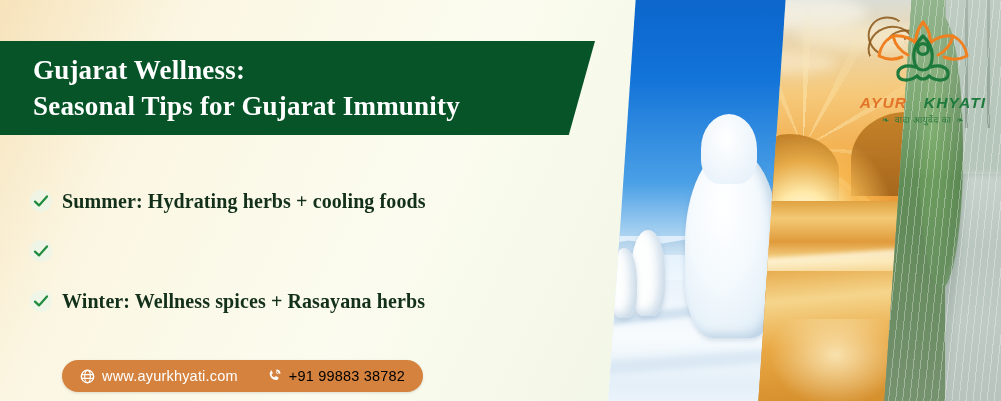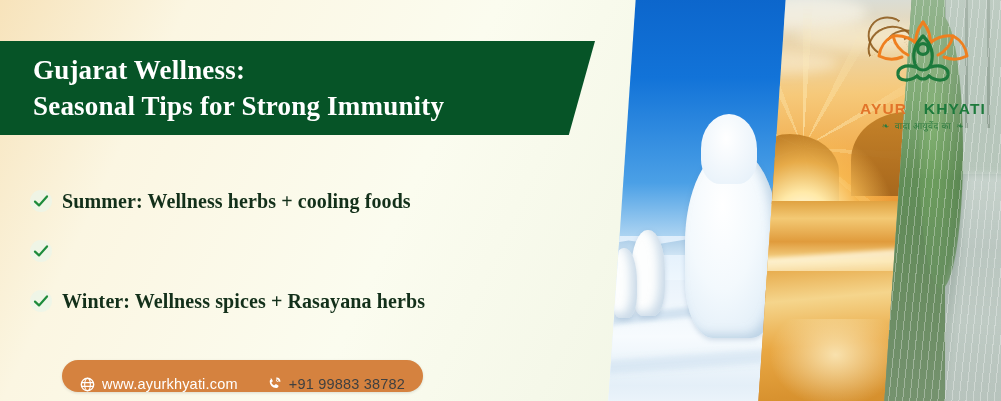--- a/index.html
+++ b/index.html
@@ -147,32 +147,32 @@
   .check svg{display:block;}
   .bullet-text{
     font-family:"Liberation Serif", serif;font-weight:bold;
     font-size:20px;color:#13301a;white-space:nowrap;letter-spacing:.1px;
   }
 
   
   .contact{
     position:absolute;left:62px;top:360px;height:32px;
     background:#d5823f;border-radius:16px;
-    display:flex;align-items:flex-end;padding:0 18px;box-sizing:border-box;
+    display:flex;align-items:center;padding:0 18px;box-sizing:border-box;
     box-shadow:0 1px 3px rgba(0,0,0,.12);
   }
   .c-item{display:flex;align-items:center;color:#fff;font-size:14.5px;letter-spacing:.2px;}
   .c-item .glyph{margin-right:7px;display:flex;align-items:center;}
   .c-gap{width:28px;}
 
   
   .logo{position:absolute;right:12px;top:18px;width:132px;text-align:center;}
   .logo-mark{height:74px;display:flex;align-items:center;justify-content:center;}
-  .logo-name{margin-top:8px;font-family:"Liberation Sans",sans-serif;
-    font-size:15.5px;font-weight:bold;letter-spacing:1.2px;white-space:nowrap;}
+  .logo-name{margin-top:2px;font-family:"Liberation Sans",sans-serif;
+    font-size:15.5px;font-weight:bold;letter-spacing:1.2px;white-space:nowrap;font-style:italic;}
   .logo-name .a{color:#e2742a;}
   .logo-name .k{color:#1d7a3c;}
   .logo-tag{margin-top:1px;font-size:9px;color:#2b7a3e;letter-spacing:.4px;white-space:nowrap;
     display:flex;align-items:center;justify-content:center;gap:5px;}
   .leafy{color:#2b7a3e;font-size:9px;}
 </style>
 </head>
 <body>
 
 <div class="banner">
@@ -222,32 +222,32 @@
       </div>
       <div class="rain-foliage"></div>
       <div class="rain-mist"></div>
       <div class="rain-lines"></div>
     </div>
 
   </div>
 
   <div class="title-band">
     <div class="title-line">Gujarat Wellness:</div>
-    <div class="title-line">Seasonal Tips for Strong Immunity</div>
+    <div class="title-line">Seasonal Tips for Gujarat Immunity</div>
   </div>
 
   <div class="bullets">
 
     <div class="bullet">
       <span class="check">
         <svg width="16" height="16" viewBox="0 0 16 16" aria-hidden="true">
           <path d="M2 8.6 L6 12.4 L14 3.4" fill="none" stroke="#1e8c3c" stroke-width="2.2" stroke-linecap="round" stroke-linejoin="round"></path>
         </svg>
       </span>
-      <span class="bullet-text">Summer: Wellness herbs + cooling foods</span>
+      <span class="bullet-text">Summer: Hydrating herbs + cooling foods</span>
     </div>
 
     <div class="bullet">
       <span class="check">
         <svg width="16" height="16" viewBox="0 0 16 16" aria-hidden="true">
           <path d="M2 8.6 L6 12.4 L14 3.4" fill="none" stroke="#1e8c3c" stroke-width="2.2" stroke-linecap="round" stroke-linejoin="round"></path>
         </svg>
       </span>
     </div>
 
@@ -269,21 +269,21 @@
           <circle cx="8" cy="8" r="6.6" fill="none" stroke="#ffffff" stroke-width="1.5"></circle>
           <ellipse cx="8" cy="8" rx="3" ry="6.6" fill="none" stroke="#ffffff" stroke-width="1.2"></ellipse>
           <path d="M1.6 6 H14.4 M1.6 10 H14.4" stroke="#ffffff" stroke-width="1.2"></path>
         </svg>
       </span>
       <span>www.ayurkhyati.com</span>
     </a>
 
     <span class="c-gap"></span>
 
-    <a class="c-item" href="#" style="text-decoration:none;color:#404040;">
+    <a class="c-item" href="#" style="text-decoration:none;color:#000000;">
       <span class="glyph">
         <svg width="16" height="16" viewBox="0 0 16 16" aria-hidden="true">
           <path d="M4.4 2.3c.5-.2 1 0 1.3.5l.9 1.6c.25.45.16 1-.22 1.33l-.7.6c-.2.17-.26.45-.14.68.5.95 1.3 1.77 2.26 2.3.23.12.5.06.67-.13l.6-.68c.33-.38.88-.47 1.32-.22l1.6.92c.5.28.67.83.47 1.32-.3.74-1 1.3-1.8 1.36-3.9.3-7.2-3.05-6.9-6.95.06-.8.6-1.5 1.34-1.8z" fill="#ffffff"></path>
           <path d="M10.6 2.1a3.6 3.6 0 0 1 3.3 3.3" fill="none" stroke="#ffffff" stroke-width="1.1" stroke-linecap="round"></path>
           <circle cx="11.6" cy="4.3" r="1.15" fill="none" stroke="#ffffff" stroke-width="1"></circle>
         </svg>
       </span>
       <span>+91 99883 38782</span>
     </a>
   </div>

